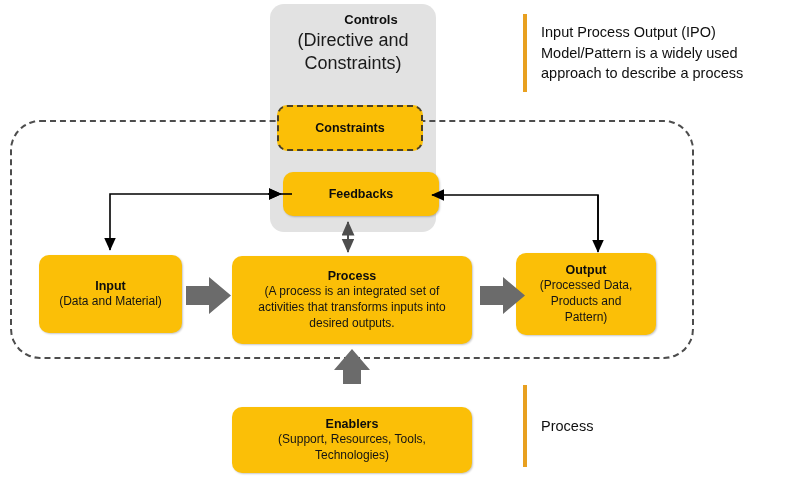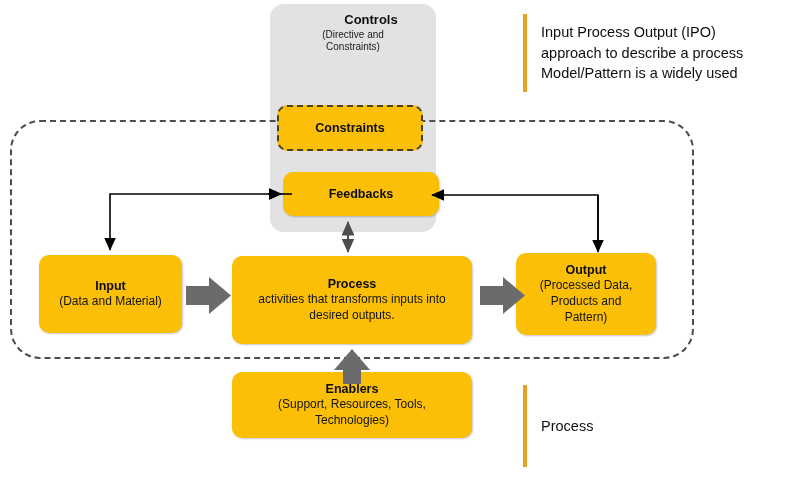--- a/index.html
+++ b/index.html
@@ -40,21 +40,21 @@
   }
   .controls-title .t-bold {
     display: block;
     font-weight: bold;
     font-size: 13px;
     color: #0d0d0d;
     margin-left: 36px;
   }
   .controls-title .t-sub {
     display: block;
-    font-size: 10px;
+    font-size: 18px;
     color: #1a1a1a;
   }
 
   
   .context-boundary {
     position: absolute;
     left: 10px;
     top: 120px;
     width: 680px;
     height: 235px;
@@ -96,21 +96,21 @@
     border: 2px dashed #4a4026;
     box-shadow: none;
   }
 
   
   #node-constraints { left: 277px; top: 105px;  width: 146px; height: 46px; }
   #node-feedbacks   { left: 283px; top: 172px;  width: 156px; height: 44px; }
   #node-input       { left: 39px;  top: 255px;  width: 143px; height: 78px; justify-content: center; }
   #node-process     { left: 232px; top: 256px;  width: 240px; height: 88px; }
   #node-output      { left: 516px; top: 253px;  width: 140px; height: 82px; }
-  #node-enablers    { left: 232px; top: 372px;  width: 240px; height: 66px; }
+  #node-enablers    { left: 232px; top: 407px;  width: 240px; height: 66px; }
 
   
   .connectors {
     position: absolute;
     left: 0; top: 0;
     width: 800px;
     height: 488px;
     z-index: 6;
     pointer-events: none;
   }
@@ -202,20 +202,21 @@
     <span class="n-title">Feedbacks</span>
   </div>
 
   <div class="node" id="node-input">
     <span class="n-title">Input</span>
     <span class="n-sub">(Data and Material)</span>
   </div>
 
   <div class="node" id="node-process">
     <span class="n-title">Process</span>
+    <span class="n-sub">(A process is an integrated set of</span>
     <span class="n-sub">activities that transforms  inputs into</span>
     <span class="n-sub">desired outputs.</span>
   </div>
 
   <div class="node" id="node-output">
     <span class="n-title">Output</span>
     <span class="n-sub">(Processed Data,</span>
     <span class="n-sub">Products and</span>
     <span class="n-sub">Pattern)</span>
   </div>
@@ -223,22 +224,22 @@
   <div class="node" id="node-enablers">
     <span class="n-title">Enablers</span>
     <span class="n-sub">(Support, Resources, Tools,</span>
     <span class="n-sub">Technologies)</span>
   </div>
 
   <div class="annotation" id="annotation-top">
     <div class="bar"></div>
     <div class="atext">
       <span>Input  Process Output  (IPO)</span>
+      <span>Model/Pattern  is a widely  used</span>
       <span>approach to describe a process</span>
-      <span>Model/Pattern  is a widely  used</span>
     </div>
   </div>
 
   <div class="annotation" id="annotation-bottom">
     <div class="bar"></div>
     <div class="atext">
       <span>Process</span>
     </div>
   </div>
 

